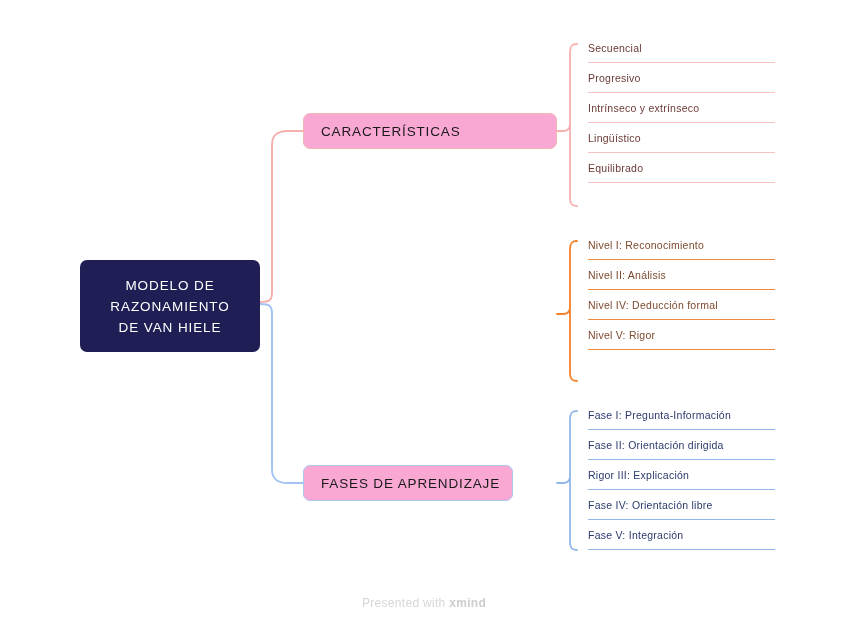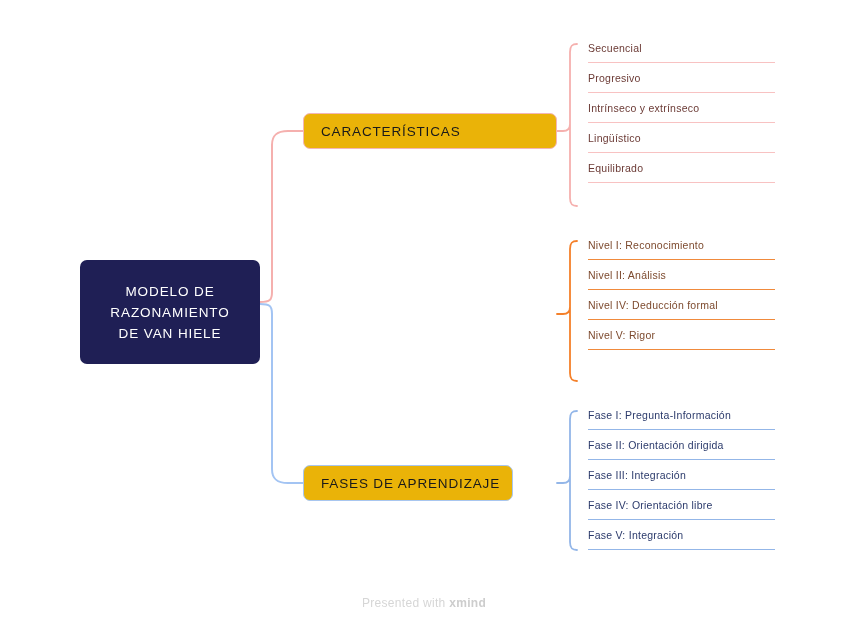--- a/index.html
+++ b/index.html
@@ -26,41 +26,41 @@
     height: 620px;
     pointer-events: none;
   }
 
   
   .root-node {
     position: absolute;
     left: 80px;
     top: 260px;
     width: 180px;
-    height: 104px;
+    height: 92px;
     background: #1f1f55;
     border-radius: 7px;
     display: flex;
     align-items: center;
     justify-content: center;
     box-sizing: border-box;
   }
   .root-node .root-label {
     color: #ffffff;
     font-size: 13.5px;
     line-height: 21px;
     letter-spacing: 0.9px;
     text-align: center;
     white-space: pre-line;
   }
 
   
   .branch-node {
     position: absolute;
-    background: #eab308;
+    background: #f9a8d4;
     border: 1.6px solid #e8a9a9;
     border-radius: 7px;
     box-sizing: border-box;
     display: flex;
     align-items: center;
     padding-left: 17px;
   }
   .branch-node .branch-label {
     font-size: 13.5px;
     letter-spacing: 0.85px;
@@ -185,21 +185,21 @@
   <div class="leaf-group group-niveles">
     <div class="leaf-item">Nivel I: Reconocimiento</div>
     <div class="leaf-item">Nivel II: Análisis</div>
     <div class="leaf-item">Nivel IV: Deducción formal</div>
     <div class="leaf-item">Nivel V: Rigor</div>
   </div>
 
   <div class="leaf-group group-fases">
     <div class="leaf-item">Fase I: Pregunta-Información</div>
     <div class="leaf-item">Fase II: Orientación dirigida</div>
-    <div class="leaf-item">Fase III: Integración</div>
+    <div class="leaf-item">Rigor III: Explicación</div>
     <div class="leaf-item">Fase IV: Orientación libre</div>
     <div class="leaf-item">Fase V: Integración</div>
   </div>
 
   <div class="footer">
     <span>Presented with </span><span class="brand">xmind</span>
   </div>
 
 </div>
 

